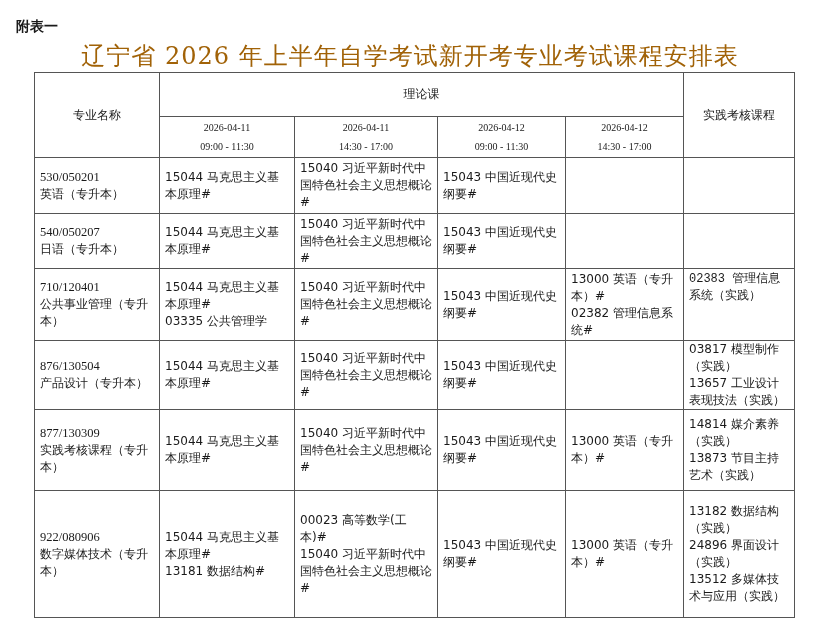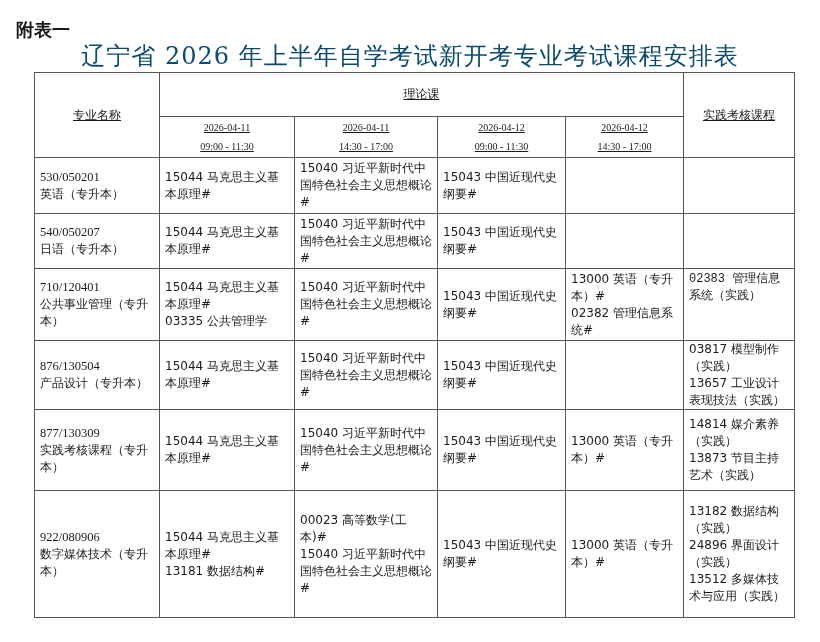--- a/index.html
+++ b/index.html
@@ -1,24 +1,24 @@
 <!DOCTYPE html>
 <html><head>
   <meta charset="utf-8">
   <style>
     html, body { margin: 0; padding: 0; background: #ffffff; }
     body { width: 820px; height: 642px; position: relative; overflow: hidden;
       font-family: "DejaVu Sans", "Liberation Sans", sans-serif; color: #1a1a1a; }
-    .appendix { position: absolute; left: 16px; top: 18px; font-size: 18px; font-weight: bold; letter-spacing: 0px; }
+    .appendix { position: absolute; left: 16px; top: 18px; font-size: 14px; font-weight: bold; letter-spacing: 0px; }
     .title { position: absolute; left: 0; width: 820px; top: 40px; text-align: center;
-      font-size: 24px; font-family: "DejaVu Serif", "Liberation Serif", serif; letter-spacing: 1px; color: #0c4a6e; }
+      font-size: 24px; font-family: "DejaVu Serif", "Liberation Serif", serif; letter-spacing: 1px; color: #a16207; }
     table { position: absolute; left: 34px; top: 72px; border-collapse: collapse; table-layout: fixed; }
     td, th { border: 1px solid #555; padding: 0 5px; font-weight: normal; font-size: 12px; line-height: 17px;
       vertical-align: middle; }
-    th { text-align: center; text-decoration: underline; }
+    th { text-align: center; }
     td { text-align: left; }
     .num { font-family: "Liberation Serif", "DejaVu Serif", serif; font-size: 12.5px; }
     .hdr-date { font-family: "Liberation Serif", "DejaVu Serif", serif; font-size: 10px; line-height: 19px; }
     .cell-line { display: block; }
     .top { vertical-align: top; padding-top: 2px; font-family: Liberation Mono, monospace; }
   </style>
 </head>
 <body>
 
 <div class="appendix">附表一</div>

